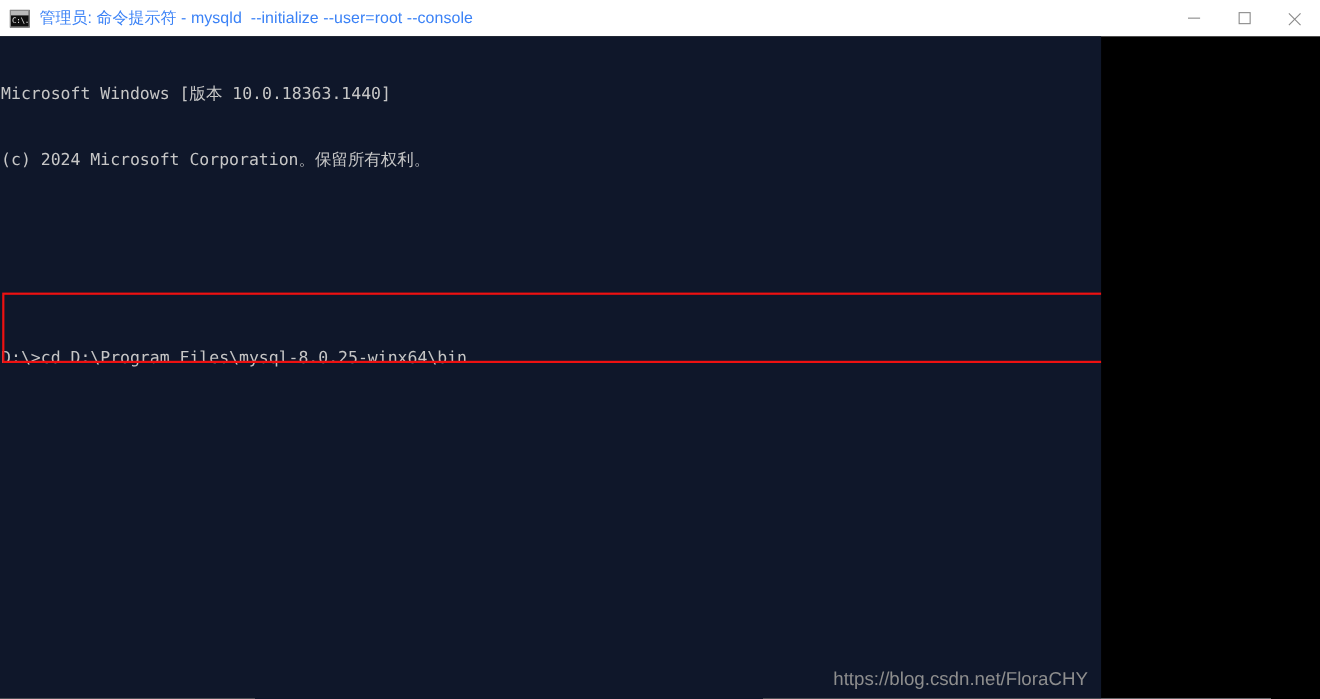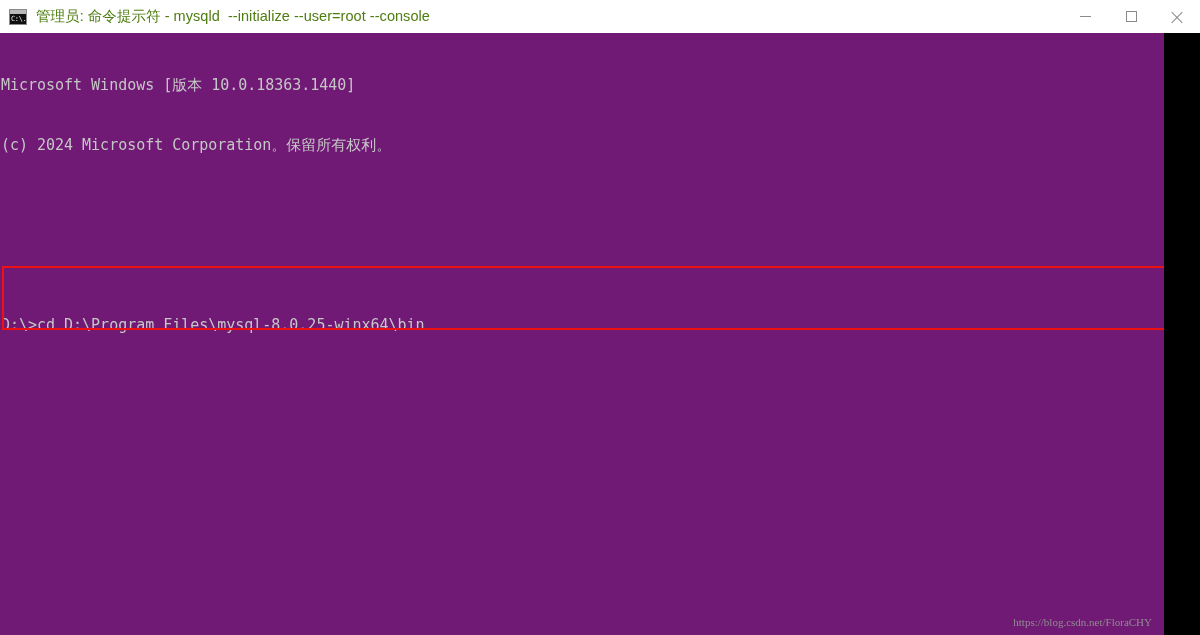--- a/index.html
+++ b/index.html
@@ -61,21 +61,21 @@
     position: absolute;
     left: 2px; top: 6px;
     color: #e8e8e8;
     font-family: "DejaVu Sans Mono", monospace;
     font-size: 7px;
     line-height: 8px;
     letter-spacing: -0.4px;
   }
   .title-text {
     font-size: 14.5px;
-    color: #4d7c0f;
+    color: #3b82f6;
     font-family: "Liberation Sans", sans-serif;
     white-space: pre;
     letter-spacing: 0.05px;
   }
   .caption-buttons {
     position: absolute;
     top: 0;
     right: 0;
     height: 33px;
     display: flex;
@@ -121,24 +121,25 @@
     transform-origin: 50% 50%;
   }
   .cap-btn .glyph-close::before { transform: translateX(-50%) rotate(45deg); }
   .cap-btn .glyph-close::after  { transform: translateX(-50%) rotate(-45deg); }
 
   
   .console {
     position: absolute;
     top: 33px;
     left: 0;
-    width: 1164px;
+    width: 958px;
     height: 602px;
-    background: #701a75;
+    background: #0f172a;
     overflow: hidden;
+    padding-left: 43px;
   }
   .console-lines {
     position: absolute;
     top: 2px;
     left: 1px;
     font-family: "DejaVu Sans Mono", monospace;
     font-size: 15px;
     line-height: 20px;
     color: #c6c6c6;
     white-space: pre;
@@ -159,22 +160,22 @@
     border: 2px solid #ee1111;
     box-sizing: border-box;
     pointer-events: none;
   }
 
   
   .watermark {
     position: absolute;
     right: 12px;
     bottom: 7px;
-    font-family: Liberation Serif, serif;
-    font-size: 11px;
+    font-family: Liberation Sans, sans-serif;
+    font-size: 17px;
     color: #8e8e8e;
     white-space: pre;
   }
 </style>
 </head>
 <body>
 
 <div class="window">
 
   <div class="titlebar">

